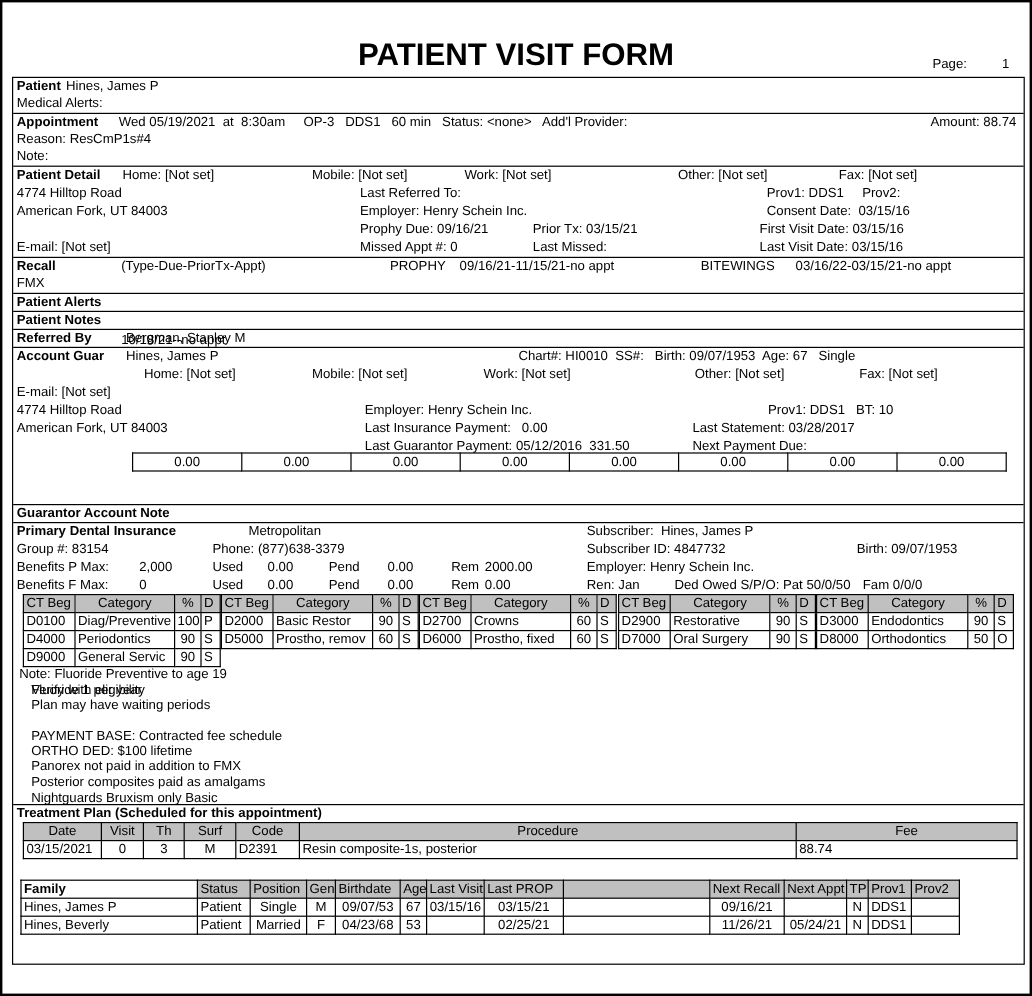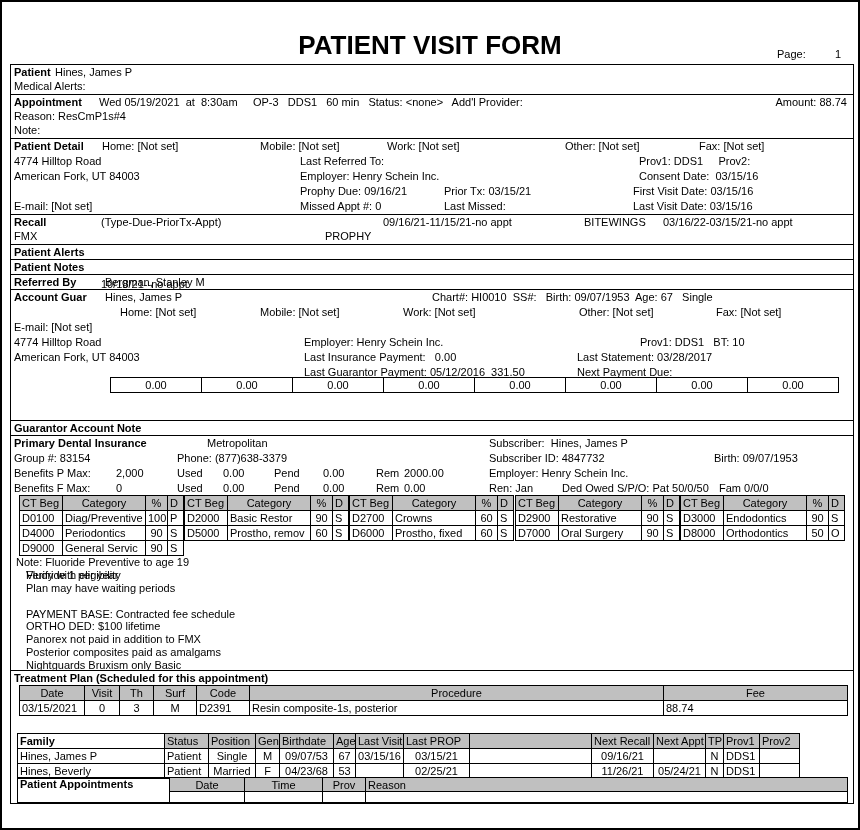--- a/index.html
+++ b/index.html
@@ -77,21 +77,21 @@
     <span class="t" style="left:289px; top:120px;">Prophy Due: 09/16/21</span>
     <span class="t" style="left:433px; top:120px;">Prior Tx: 03/15/21</span>
     <span class="t" style="left:622px; top:120px;">First Visit Date: 03/15/16</span>
     <span class="t" style="left:3px; top:135px;">E-mail: [Not set]</span>
     <span class="t" style="left:289px; top:135px;">Missed Appt #: 0</span>
     <span class="t" style="left:433px; top:135px;">Last Missed:</span>
     <span class="t" style="left:622px; top:135px;">Last Visit Date: 03/15/16</span>
 
     <span class="t b" style="left:3px; top:151px;">Recall</span>
     <span class="t" style="left:90px; top:151px;">(Type-Due-PriorTx-Appt)</span>
-    <span class="t" style="left:294px; top:165px;padding-left:20px;">PROPHY</span>
+    <span class="t" style="left:294px; top:151px;padding-left:20px;">PROPHY</span>
     <span class="t" style="left:372px; top:151px;">09/16/21-11/15/21-no appt</span>
     <span class="t" style="left:573px; top:151px;">BITEWINGS</span>
     <span class="t" style="left:652px; top:151px;">03/16/22-03/15/21-no appt</span>
     <span class="t" style="left:3px; top:165px;text-align:center;">FMX</span>
     <span class="t" style="left:90px; top:165px;margin-top:48px;">10/18/21--no appt</span>
 
     <span class="t b" style="left:3px; top:181px;">Patient Alerts</span>
     <span class="t b" style="left:3px; top:196px;">Patient Notes</span>
     <span class="t b" style="left:3px; top:211px;">Referred By</span>
     <span class="t" style="left:94px; top:211px;">Bergman, Stanley M</span>
@@ -423,39 +423,15 @@
         <td></td>
         <td class="c">11/26/21</td>
         <td class="c">05/24/21</td>
         <td class="c">N</td>
         <td>DDS1</td>
         <td></td>
       </tr>
     </tbody>
       </table>
 
-    <table class="tbl appts" style="left:6px; top:712px; width:830px;">
-      <colgroup>
-          <col style="width:152px">
-          <col style="width:75px">
-          <col style="width:78px">
-          <col style="width:43px">
-          <col style="width:482px">
-        </colgroup>
-      <tbody>
-          <tr>
-        <td rowspan="2" class="b" style="vertical-align:top;">Patient Appointments</td>
-        <td class="g c h14">Date</td>
-        <td class="g c h14">Time</td>
-        <td class="g c h14">Prov</td>
-        <td class="g h14">Reason</td>
-      </tr>
-      <tr>
-        <td class="h11"></td>
-        <td class="h11"></td>
-        <td class="h11"></td>
-        <td class="h11"></td>
-      </tr>
-    </tbody>
-      </table>
 
   </div>
 </div>
 
 </body></html>

